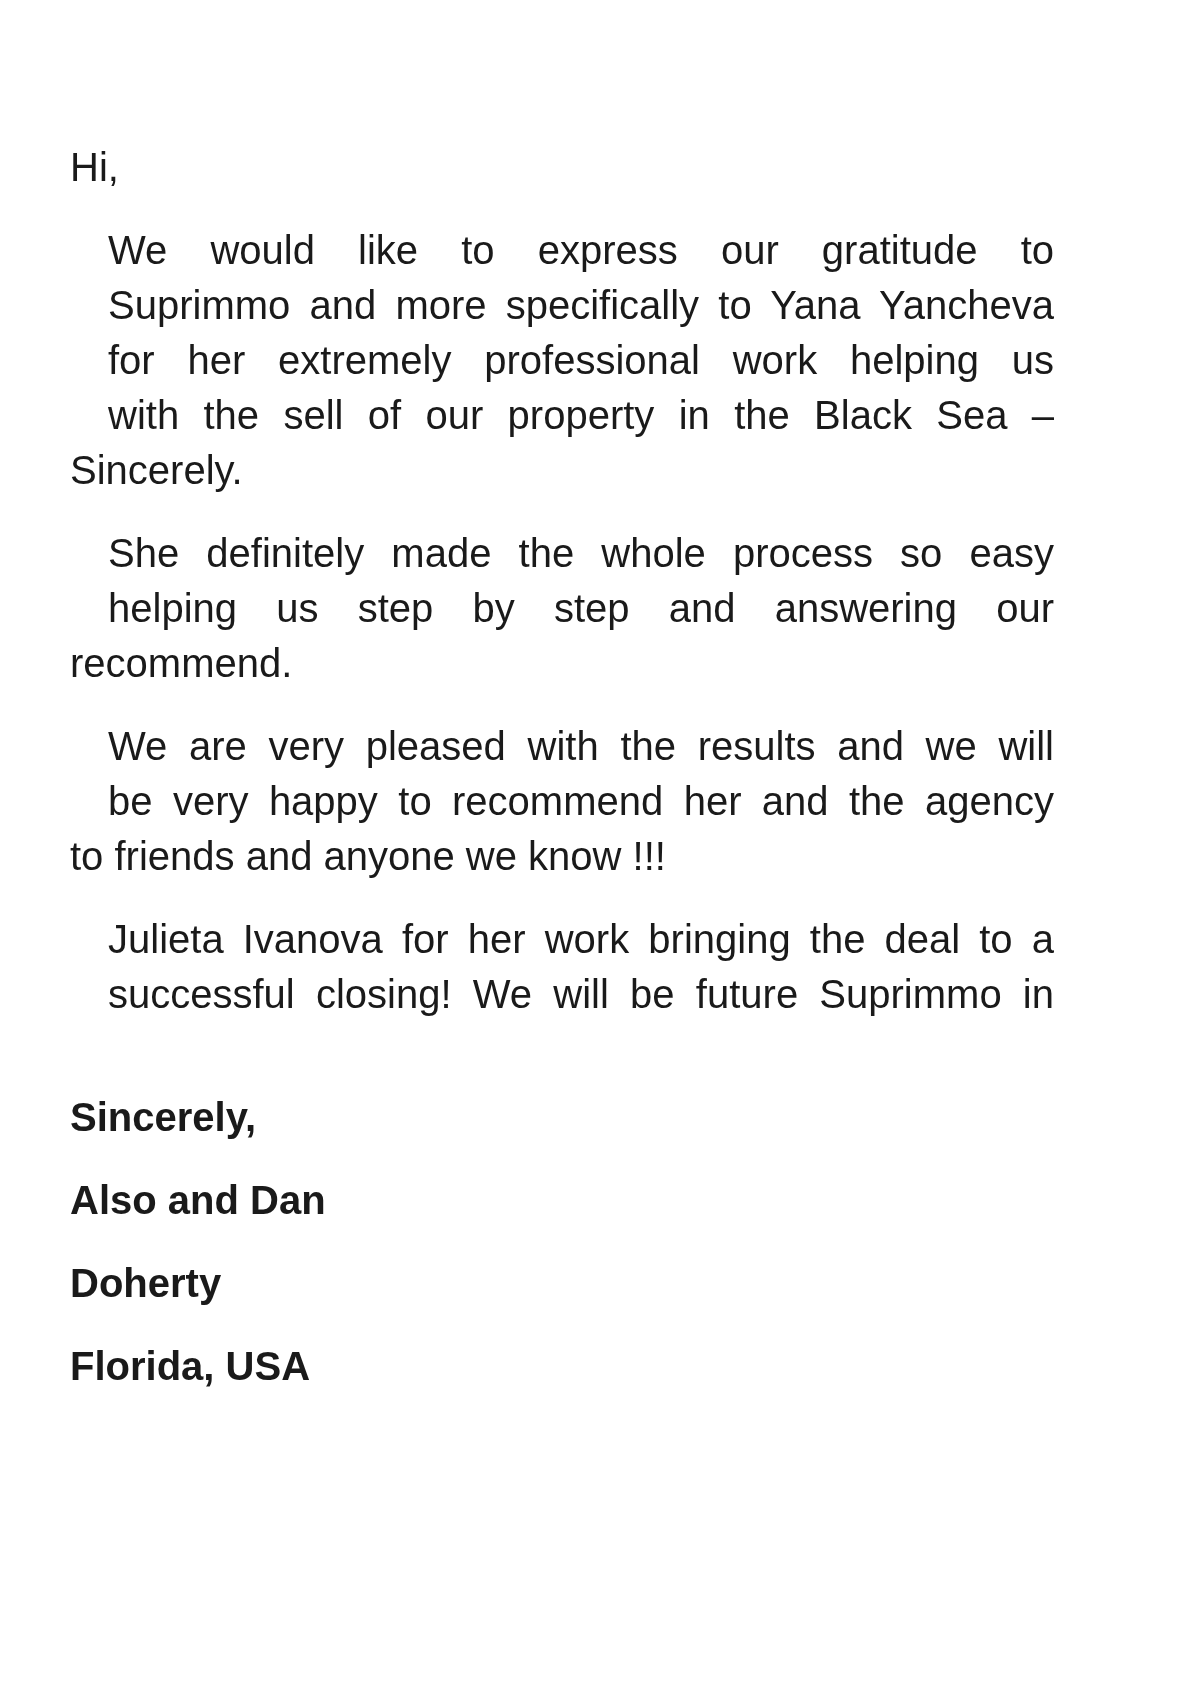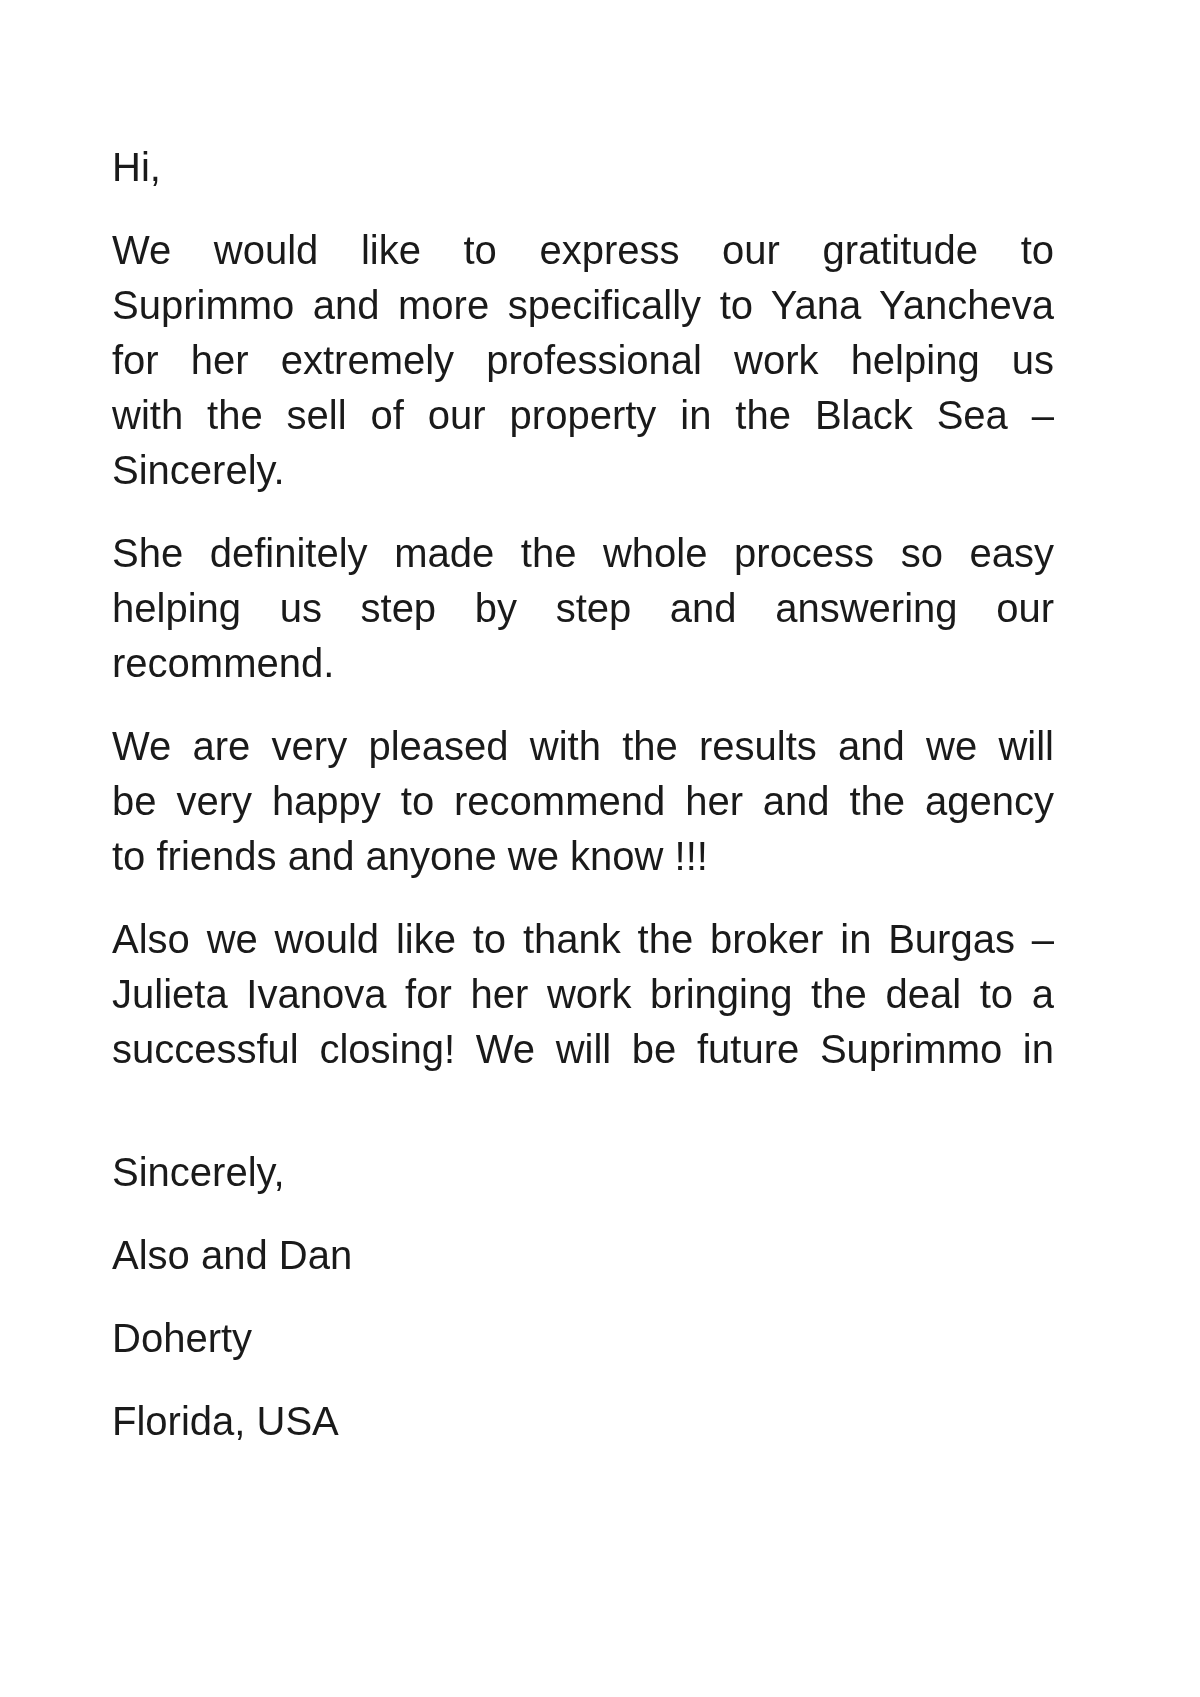--- a/index.html
+++ b/index.html
@@ -9,46 +9,48 @@
   }
   body {
     width: 1200px;
     height: 1697px;
     overflow: hidden;
   }
   .page {
     box-sizing: border-box;
     width: 1200px;
     height: 1697px;
-    padding: 140px 146px 0 112px;
+    padding: 140px 146px 0 70px;
     background: #ffffff;
     color: #1a1a1a;
     font-family: "Liberation Sans", sans-serif;
     font-size: 40px;
     line-height: 55px;
   }
   .para {
     margin: 0 0 28px 0;
   }
   .jline {
     text-align: justify;
     text-align-last: justify;
     text-justify: inter-word;
     white-space: normal;
+    margin-left: 38px;
   }
   .lastline {
     text-align: left;
     text-align-last: left;
   }
   .spacer {
     height: 40px;
   }
   .sigline {
     margin: 0 0 28px 0;
     text-align: left;
+    font-weight: bold;
   }
 </style>
 </head>
 <body>
 
 <div class="page">
 
   <div class="para">
     <div class="lastline">Hi,</div>
   </div>
@@ -67,21 +69,20 @@
     <div class="lastline">recommend.</div>
   </div>
 
   <div class="para">
     <div class="jline">We are very pleased with the results and we will</div>
     <div class="jline">be very happy to recommend her and the agency</div>
     <div class="lastline">to friends and anyone we know !!!</div>
   </div>
 
   <div class="para">
-    <div class="jline">Also we would like to thank the broker in Burgas –</div>
     <div class="jline">Julieta Ivanova for her work bringing the deal to a</div>
     <div class="jline">successful closing! We will be future Suprimmo in</div>
   </div>
 
   <div class="spacer"></div>
 
   <div class="sigline">Sincerely,</div>
   <div class="sigline">Also and Dan</div>
   <div class="sigline">Doherty</div>
   <div class="sigline">Florida, USA</div>

